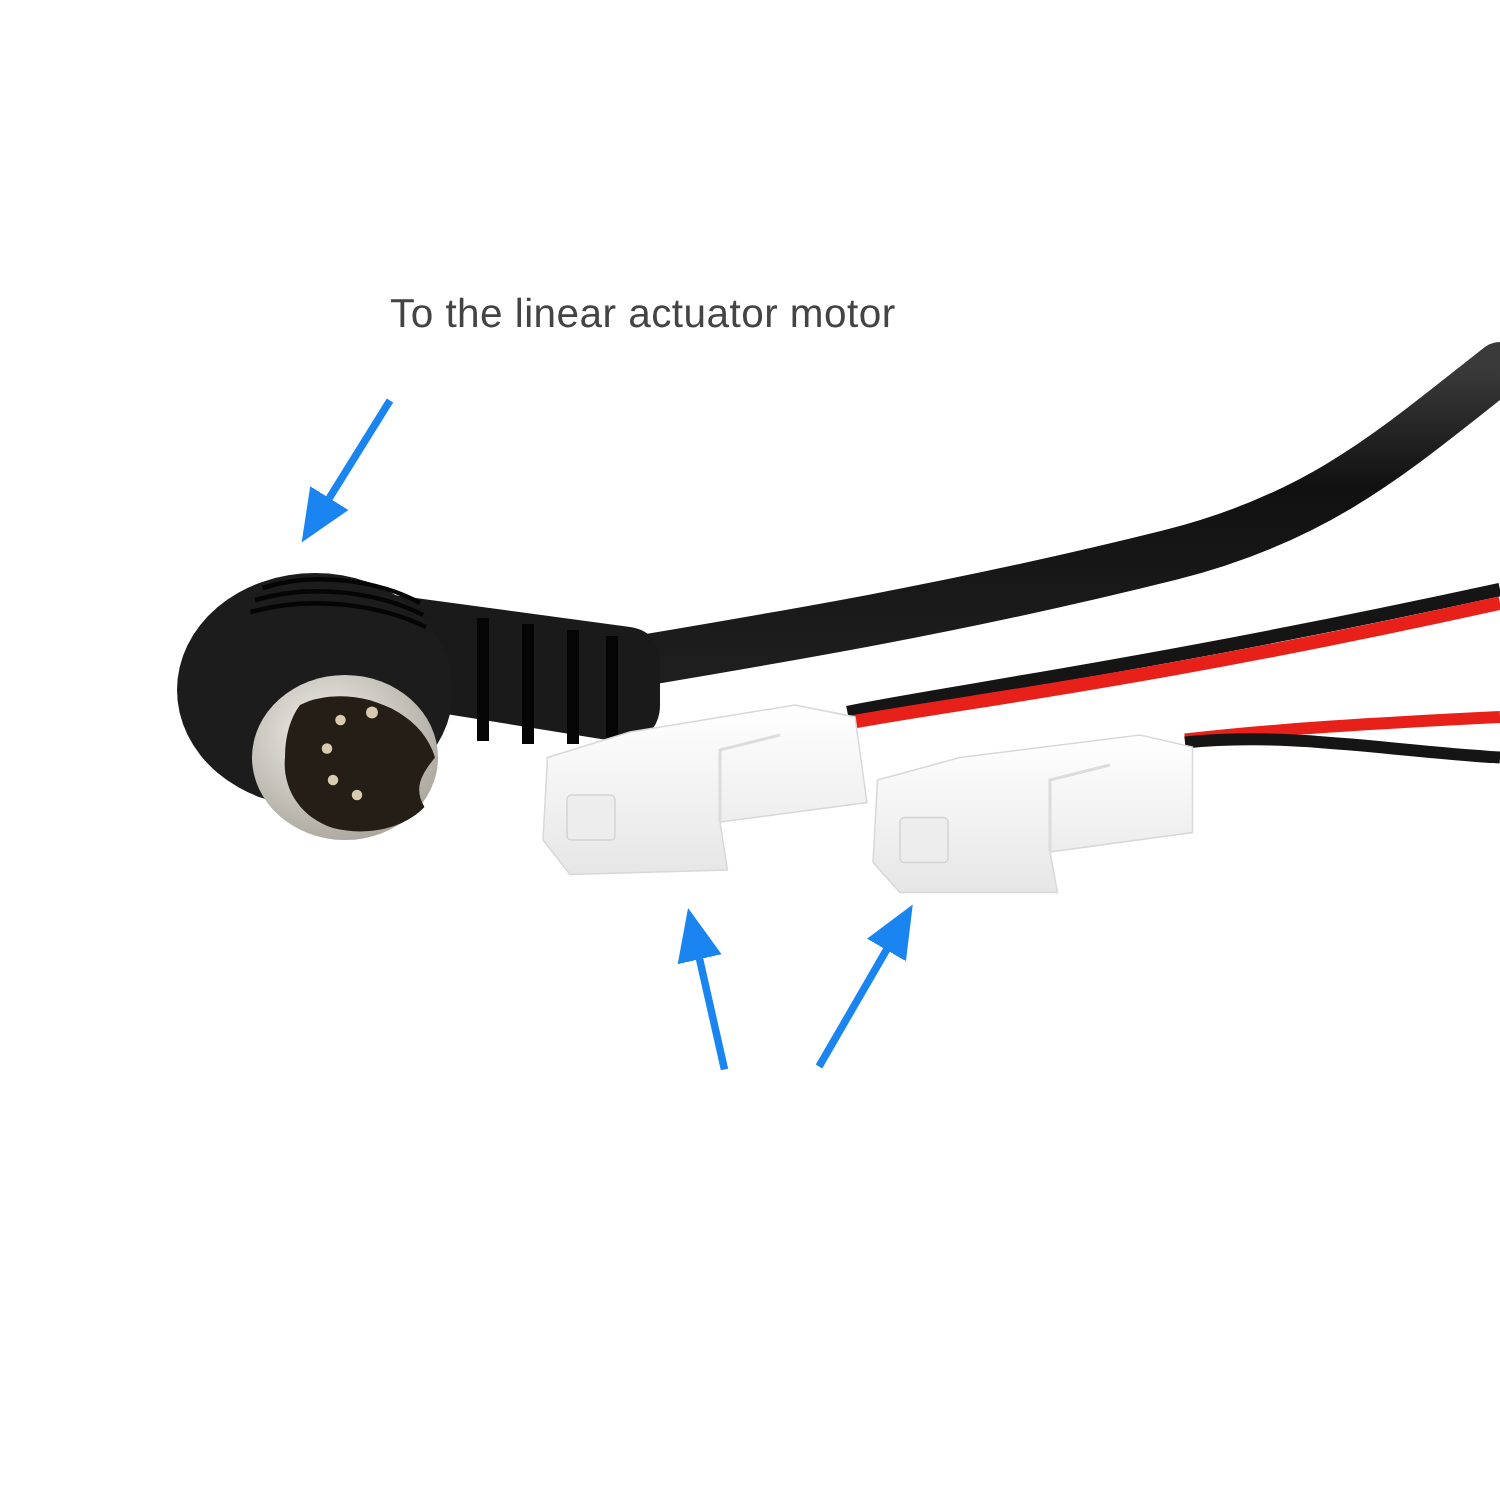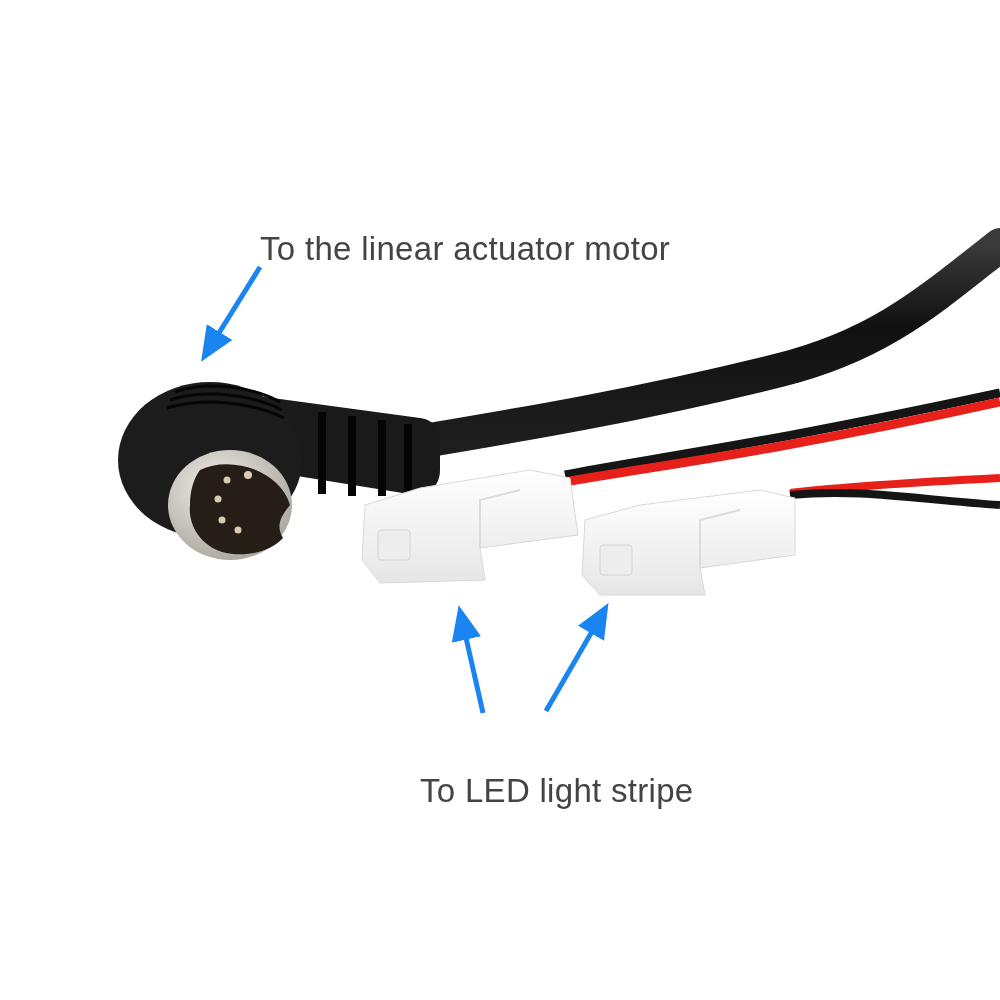--- a/index.html
+++ b/index.html
@@ -1,18 +1,18 @@
 <!DOCTYPE html>
 <html><head>
 <meta charset="utf-8">
 <style>
   html, body { margin: 0; padding: 0; background: #ffffff; }
   #stage { position: relative; width: 1000px; height: 1000px; background: #ffffff; overflow: hidden; font-family: "Liberation Sans", "DejaVu Sans", sans-serif; }
   svg.scene { position: absolute; left: 0; top: 0; }
-  .label { position: absolute; color: #444444; font-size: 33px; letter-spacing: 0.3px; white-space: nowrap; margin-top: 36px; }
+  .label { position: absolute; color: #444444; font-size: 27px; letter-spacing: 0.3px; white-space: nowrap; }
   #label-motor { left: 260px; top: 194px; }
   #label-led { left: 420px; top: 736px; }
 </style>
 </head>
 <body>
 
 <div id="stage">
   <svg class="scene" width="1000" height="1000" viewBox="0 0 1000 1000">
     <defs>
       <marker id="ah" markerWidth="8" markerHeight="8" refX="4" refY="4" orient="auto" markerUnits="strokeWidth">
@@ -88,14 +88,13 @@
     </g>
     <g>
       <line x1="483" y1="713" x2="462" y2="620" stroke="#1a85f0" stroke-width="5" marker-end="url(#ah)"></line>
     </g>
     <g>
       <line x1="546" y1="711" x2="601" y2="616" stroke="#1a85f0" stroke-width="5" marker-end="url(#ah)"></line>
     </g>
   </svg>
 
   <div id="label-motor" class="label">To the linear actuator motor</div>
-  <div id="label-led" class="label">To LED light stripe</div>
 </div>
 
 </body></html>

